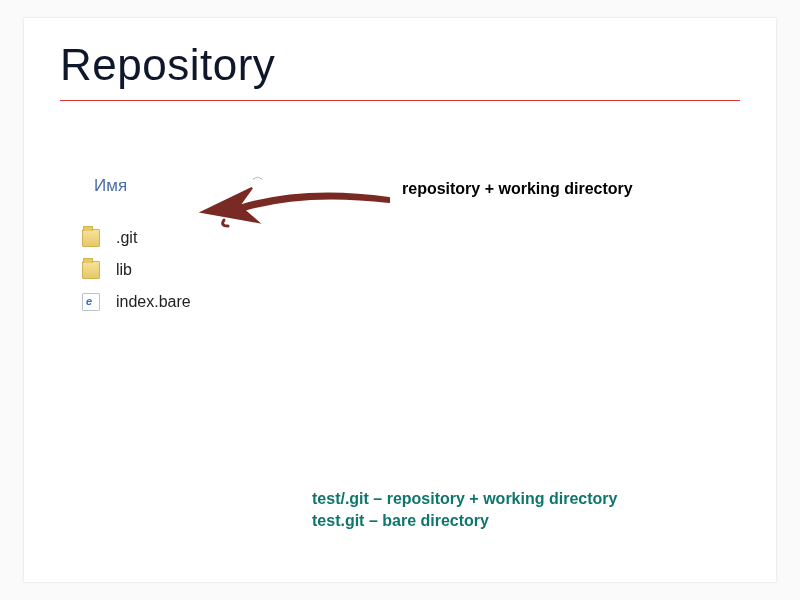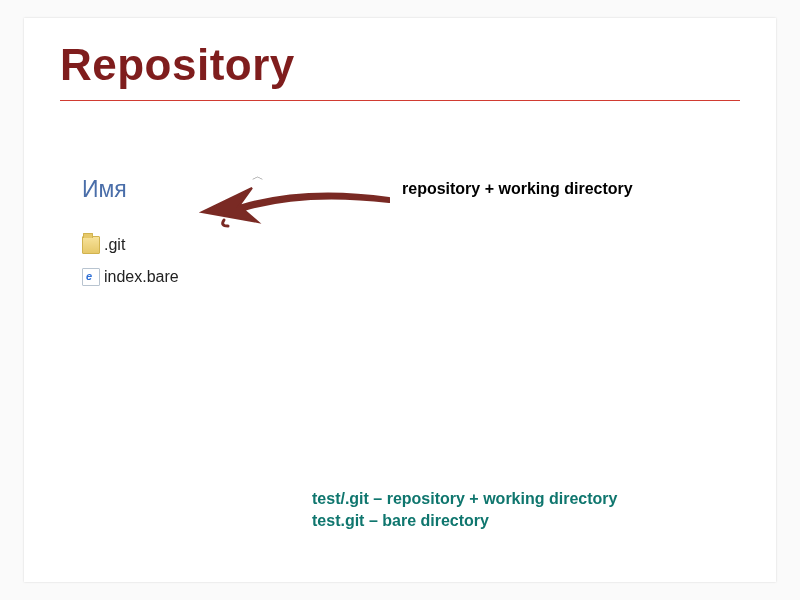--- a/index.html
+++ b/index.html
@@ -18,22 +18,22 @@
       width: 752px;
       height: 564px;
       background: #ffffff;
       box-shadow: 0 0 2px rgba(0,0,0,0.15);
     }
     .title {
       position: absolute;
       left: 36px;
       top: 22px;
       font-size: 44px;
-      color: #7f1d1d;
-      font-weight: 700;
+      color: #0f172a;
+      font-weight: 400;
       letter-spacing: 0.5px;
     }
     .hr {
       position: absolute;
       left: 36px;
       top: 82px;
       width: 680px;
       height: 0;
       border-bottom: 1.5px solid #d13b32;
     }
@@ -42,37 +42,38 @@
       left: 58px;
       top: 158px;
       width: 210px;
     }
     .col-header {
       display: flex;
       align-items: center;
       gap: 6px;
       color: #4a6ea9;
       font-family: "Segoe UI", Tahoma, sans-serif;
-      font-size: 23px;
+      font-size: 17px;
       padding-bottom: 4px;
+      margin-left: 12px;
     }
     .sort-caret {
       position: absolute;
       left: 170px;
       top: -8px;
       color: #888;
       font-size: 12px;
     }
     .file-list {
       margin-top: 22px;
     }
     .file-row {
       display: flex;
       align-items: center;
-      gap: 4px;
+      gap: 16px;
       height: 32px;
       font-family: "Segoe UI", Tahoma, sans-serif;
       font-size: 16px;
       color: #222;
     }
     .icon {
       width: 18px;
       height: 18px;
       display: inline-block;
     }
@@ -159,20 +160,24 @@
       <span>Имя</span>
     </div>
     <span class="sort-caret">︿</span>
 
     <div class="file-list">
       <div class="file-row">
         <span class="icon folder-icon"></span>
         <span>.git</span>
       </div>
       <div class="file-row">
+        <span class="icon folder-icon"></span>
+        <span>lib</span>
+      </div>
+      <div class="file-row">
         <span class="icon html-icon"></span>
         <span>index.bare</span>
       </div>
     </div>
   </div>
 
   <svg class="annotation-arrow" viewBox="0 0 210 50">
     <path d="M 205 20 Q 120 8 55 28 L 68 10 L 18 34 L 74 44 L 60 32 Q 120 14 205 24 Z" fill="#7a2a24" stroke="#7a2a24" stroke-width="2"></path>
     <path d="M 40 42 Q 36 48 44 48" fill="none" stroke="#7a2a24" stroke-width="3" stroke-linecap="round"></path>
   </svg>

